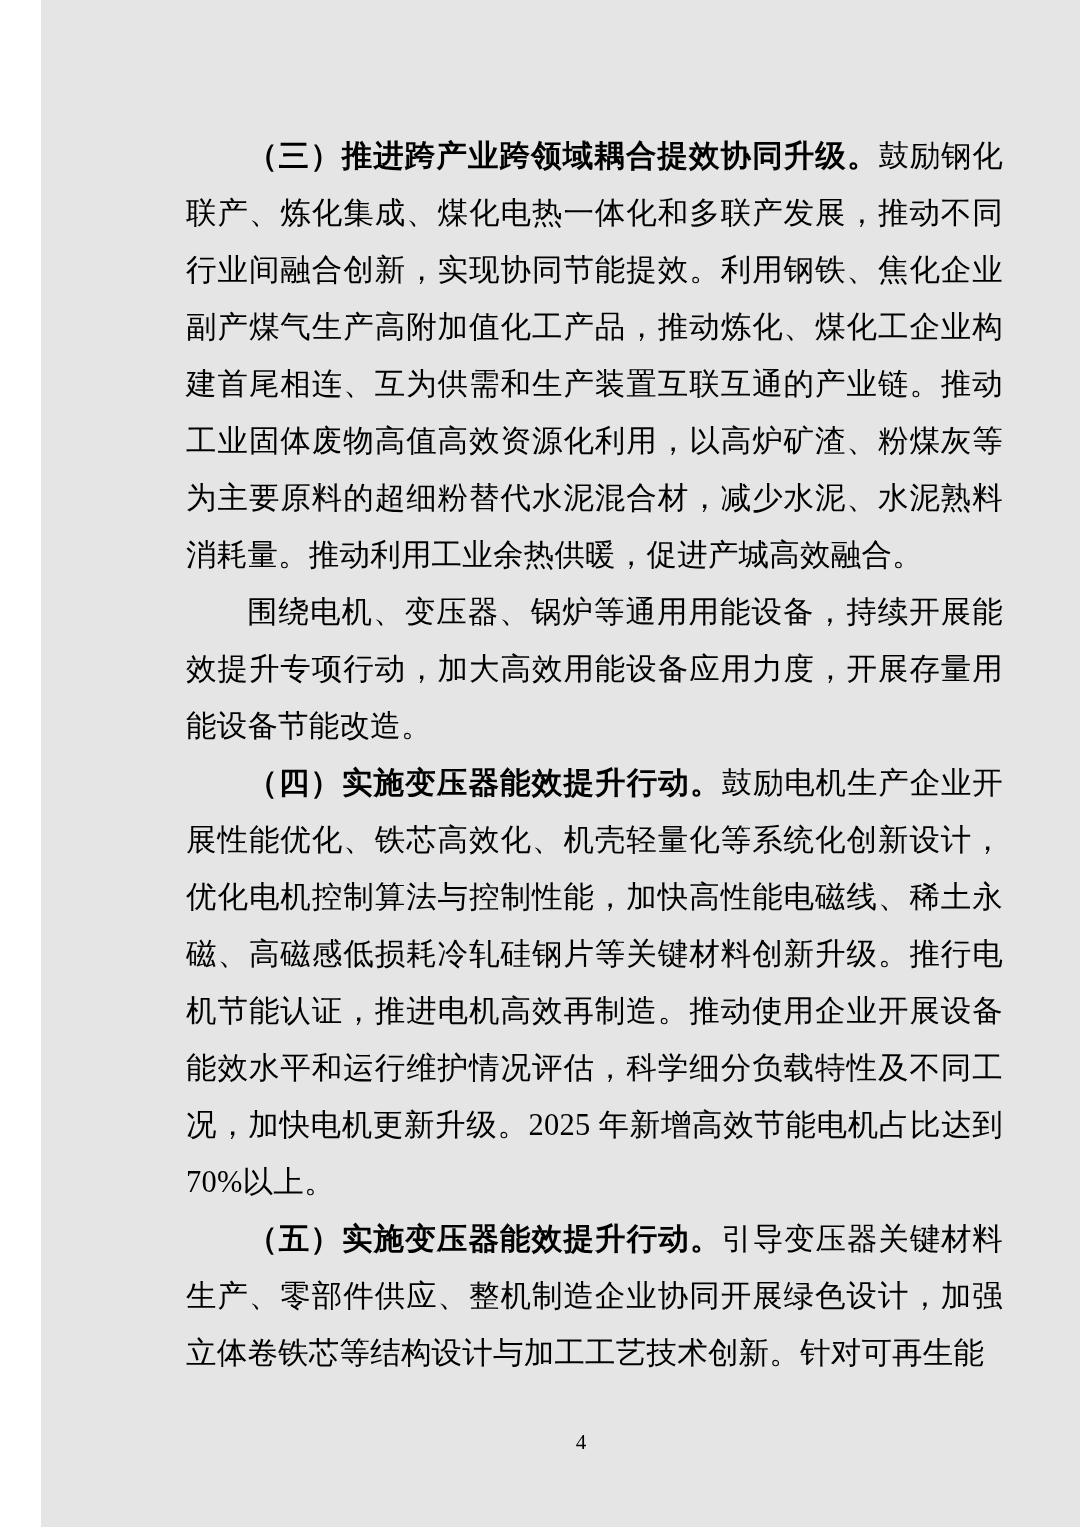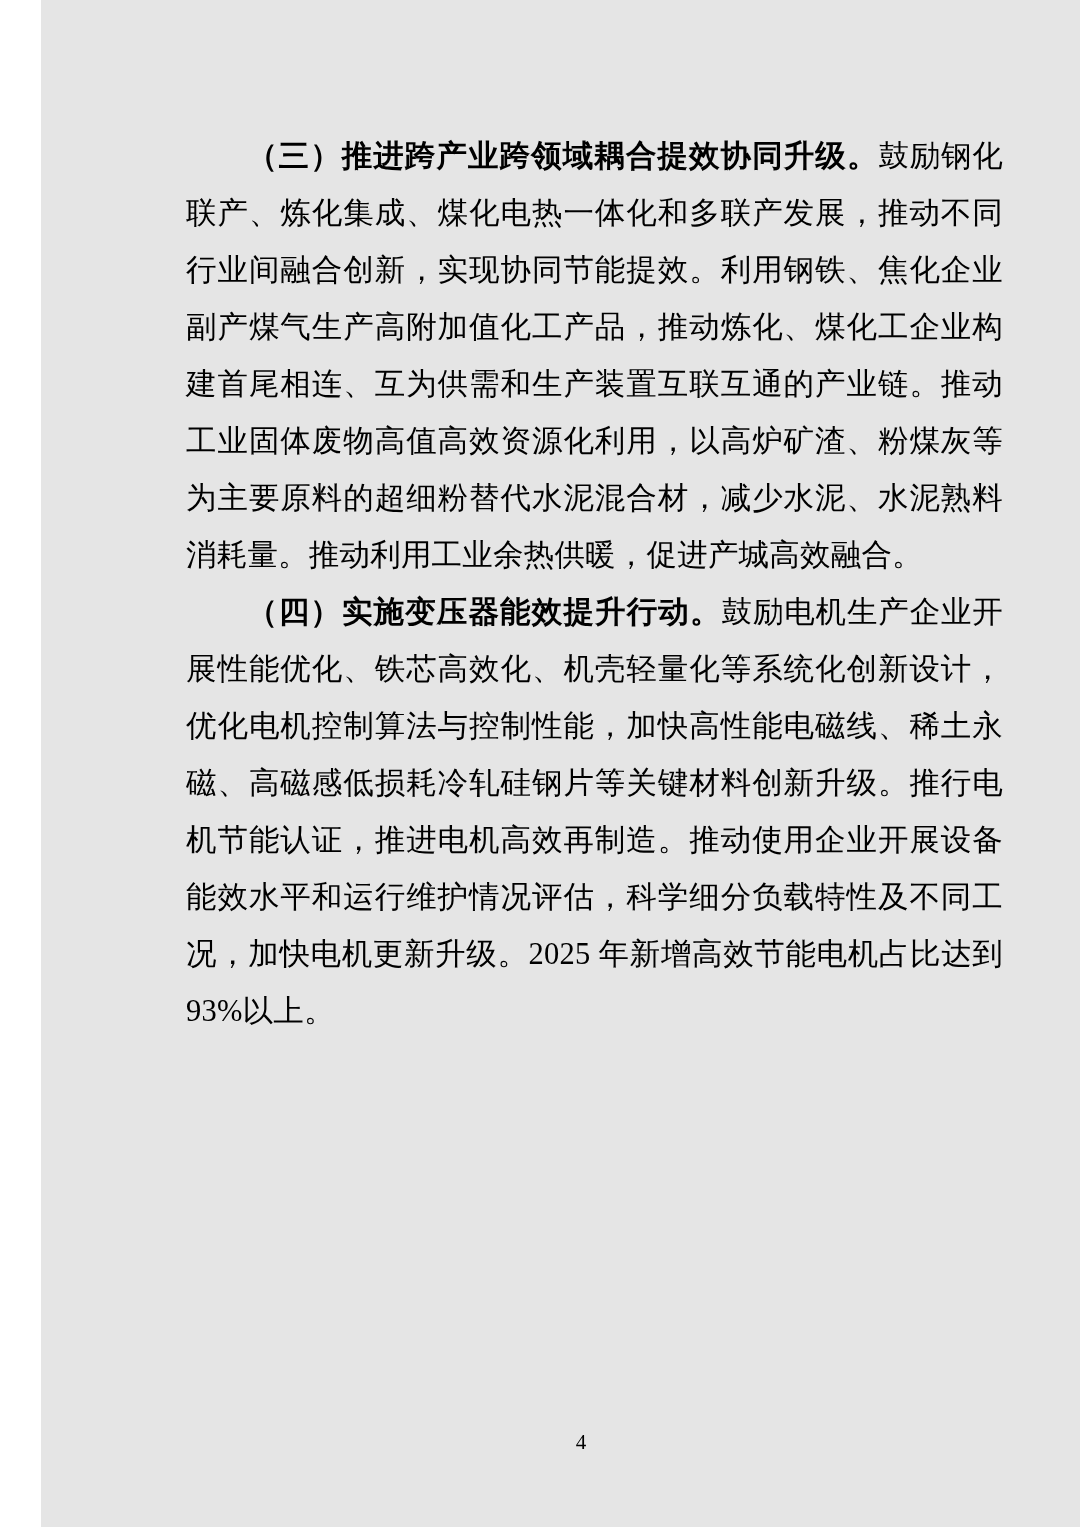--- a/index.html
+++ b/index.html
@@ -57,21 +57,25 @@
 </head>
 <body>
 
 <div class="page">
 
   <p class="body-text indent">
     <span class="bold-head">（三）推进跨产业跨领域耦合提效协同升级。</span><span>鼓励钢化联产、炼化集成、煤化电热一体化和多联产发展，推动不同行业间融合创新，实现协同节能提效。利用钢铁、焦化企业副产煤气生产高附加值化工产品，推动炼化、煤化工企业构建首尾相连、互为供需和生产装置互联互通的产业链。推动工业固体废物高值高效资源化利用，以高炉矿渣、粉煤灰等为主要原料的超细粉替代水泥混合材，减少水泥、水泥熟料消耗量。推动利用工业余热供暖，促进产城高效融合。</span>
   </p>
 
 
+  <p class="body-text indent">围绕电机、变压器、锅炉等通用用能设备，持续开展能效提升专项行动，加大高效用能设备应用力度，开展存量用能设备节能改造。</p>
 
   <p class="body-text indent">
-    <span class="bold-head">（四）实施变压器能效提升行动。</span><span>鼓励电机生产企业开展性能优化、铁芯高效化、机壳轻量化等系统化创新设计，优化电机控制算法与控制性能，加快高性能电磁线、稀土永磁、高磁感低损耗冷轧硅钢片等关键材料创新升级。推行电机节能认证，推进电机高效再制造。推动使用企业开展设备能效水平和运行维护情况评估，科学细分负载特性及不同工况，加快电机更新升级。2025 年新增高效节能电机占比达到 93%以上。</span>
+    <span class="bold-head">（四）实施变压器能效提升行动。</span><span>鼓励电机生产企业开展性能优化、铁芯高效化、机壳轻量化等系统化创新设计，优化电机控制算法与控制性能，加快高性能电磁线、稀土永磁、高磁感低损耗冷轧硅钢片等关键材料创新升级。推行电机节能认证，推进电机高效再制造。推动使用企业开展设备能效水平和运行维护情况评估，科学细分负载特性及不同工况，加快电机更新升级。2025 年新增高效节能电机占比达到 70%以上。</span>
   </p>
 
+  <p class="body-text indent">
+    <span class="bold-head">（五）实施变压器能效提升行动。</span><span>引导变压器关键材料生产、零部件供应、整机制造企业协同开展绿色设计，加强立体卷铁芯等结构设计与加工工艺技术创新。针对可再生能</span>
+  </p>
 
   <div class="page-number">4</div>
 
 </div>
 
 </body></html>

